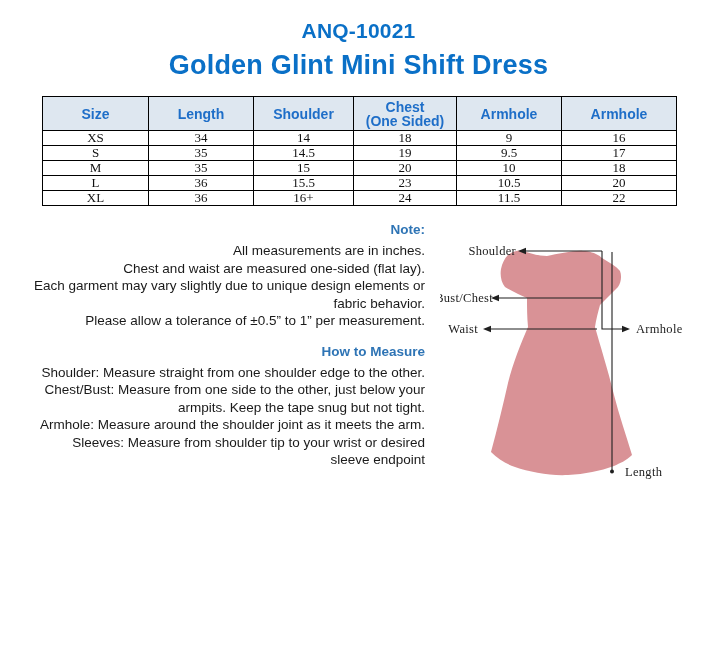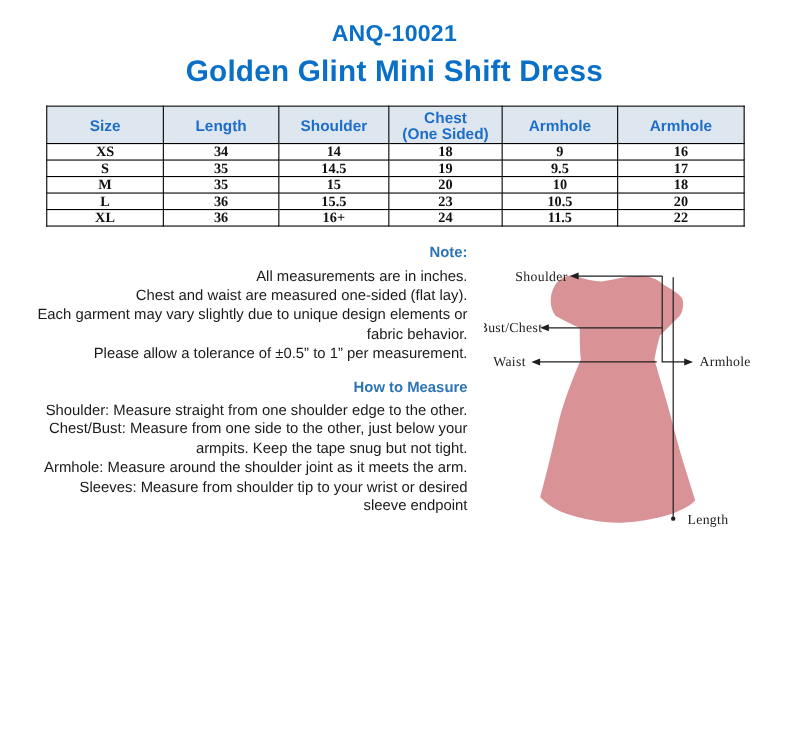--- a/index.html
+++ b/index.html
@@ -22,21 +22,21 @@
     margin-top: 12px;
     font-size: 27px; font-weight: bold; color: #0a70c7;
     line-height: 22px; letter-spacing: 0.2px;
   }
 
   
   .size-table {
     position: absolute; left: 42px; top: 96px; width: 634px;
     border-collapse: collapse; table-layout: fixed;
   }
-  .size-table th, .size-table td { border: 1.5px solid #000000; font-weight: bold; }
+  .size-table th, .size-table td { border: 1.5px solid #000000; }
   .size-table th {
     background: #dee7f0; color: #1e6ec8;
     font-family: "Liberation Sans", sans-serif;
     font-size: 14px; font-weight: bold;
     height: 31px; vertical-align: middle; text-align: center;
     line-height: 14px; white-space: pre-line; padding: 1px 2px;
   }
   .size-table td {
     font-family: "Liberation Serif", serif;
     font-size: 13px; color: #111111;

